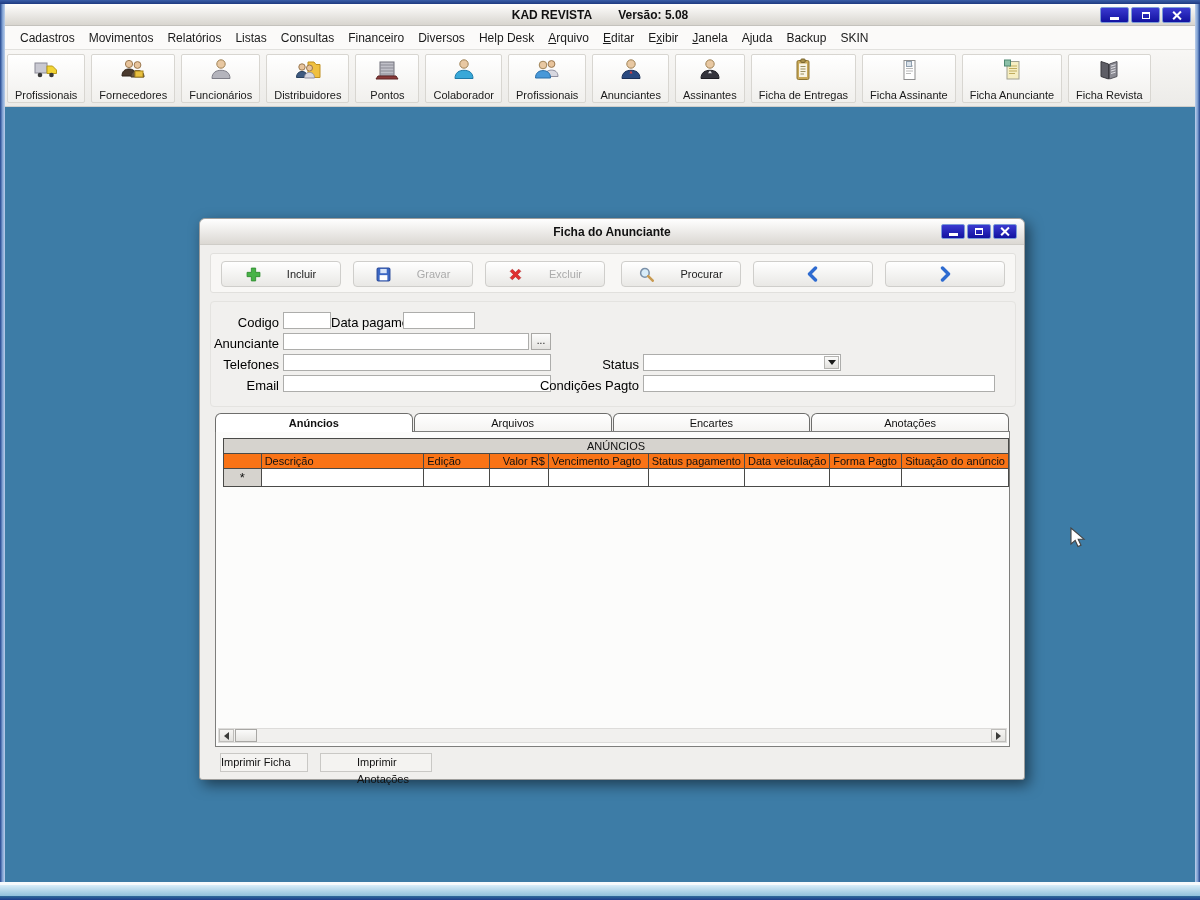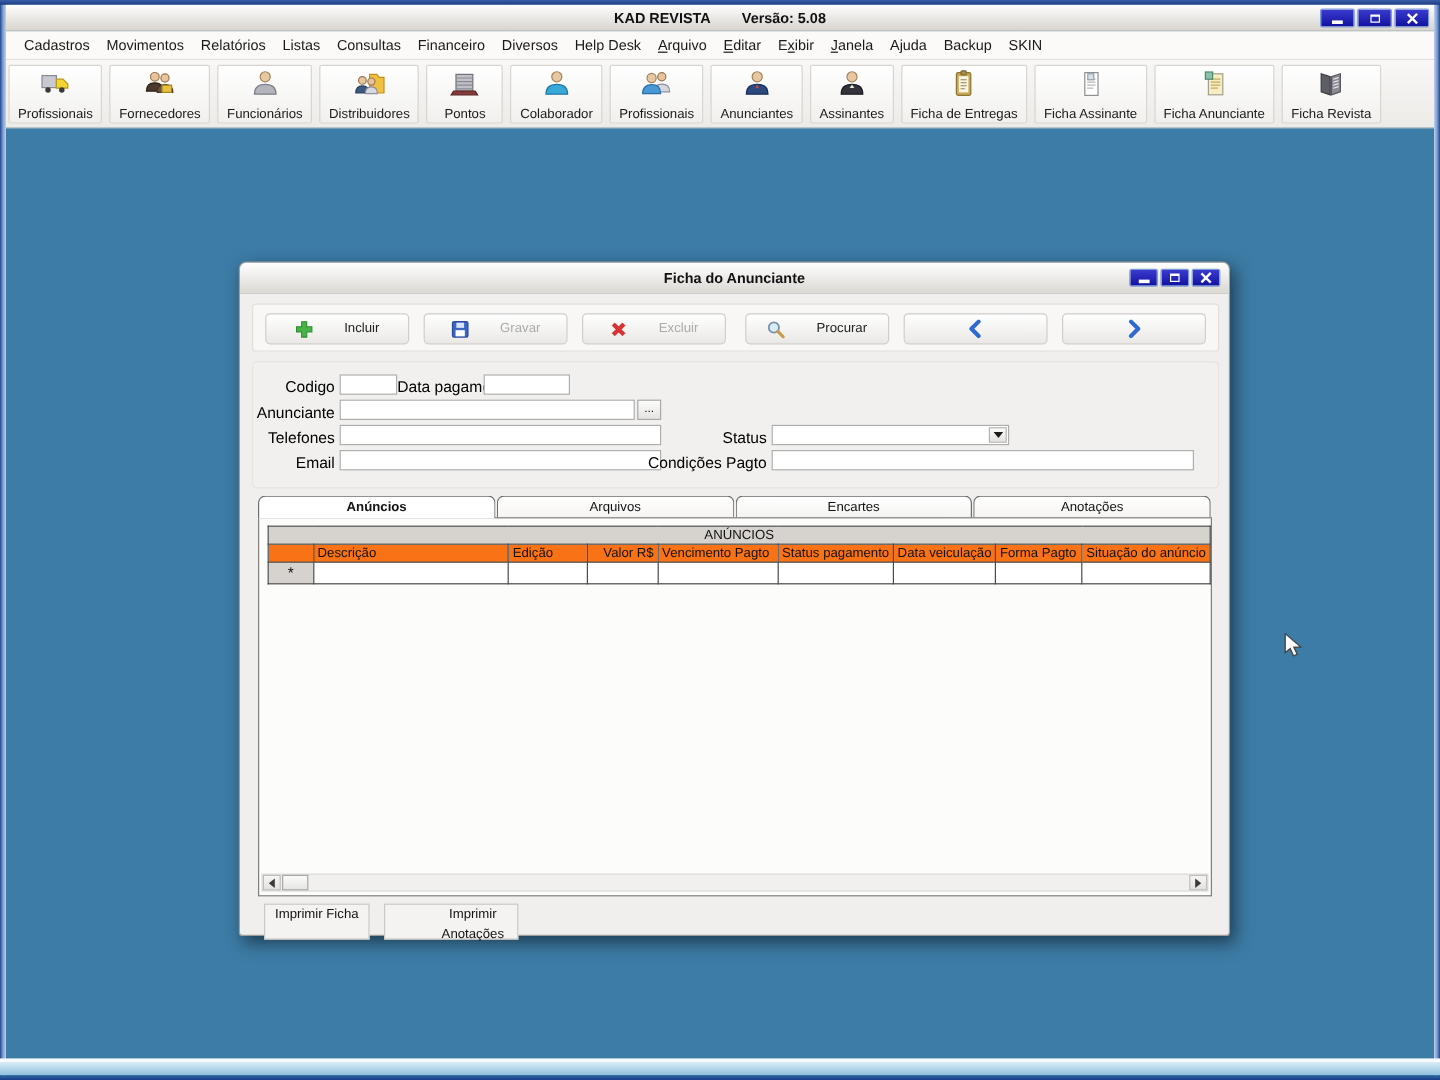--- a/index.html
+++ b/index.html
@@ -159,23 +159,23 @@
   }
   .scroll-btn.left { left:0; } .scroll-btn.right { right:0; }
   .tri-left  { width:0;height:0;border-top:4px solid transparent;border-bottom:4px solid transparent;border-right:5px solid #3A3A38; }
   .tri-right { width:0;height:0;border-top:4px solid transparent;border-bottom:4px solid transparent;border-left:5px solid #3A3A38; }
   .scroll-thumb {
     position:absolute; left:16px; top:0; width:22px; height:13px;
     background:linear-gradient(180deg,#FBFBFA,#E6E5E2); border:1px solid #A8A7A4;
   }
 
   .footer-btn {
-    position:absolute; top:534px; height:30px;
+    position:absolute; top:534px; height:19px;
     background:#F4F3F1; border:1px solid #C9C8C5;
-    font-size:11px; text-align:center; line-height:17px; cursor:default;
+    font-size:11px; text-align:left; line-height:17px; cursor:default;
   }
   #print-ficha { left:20px; width:88px; }
   #print-anot  { left:120px; width:112px;padding-left:36px; }
 
   .cursor { position:absolute; left:1070px; top:527px; z-index:99; pointer-events:none; }
 </style>
 </head>
 <body>
 
 <div class="side-border-left"></div>

